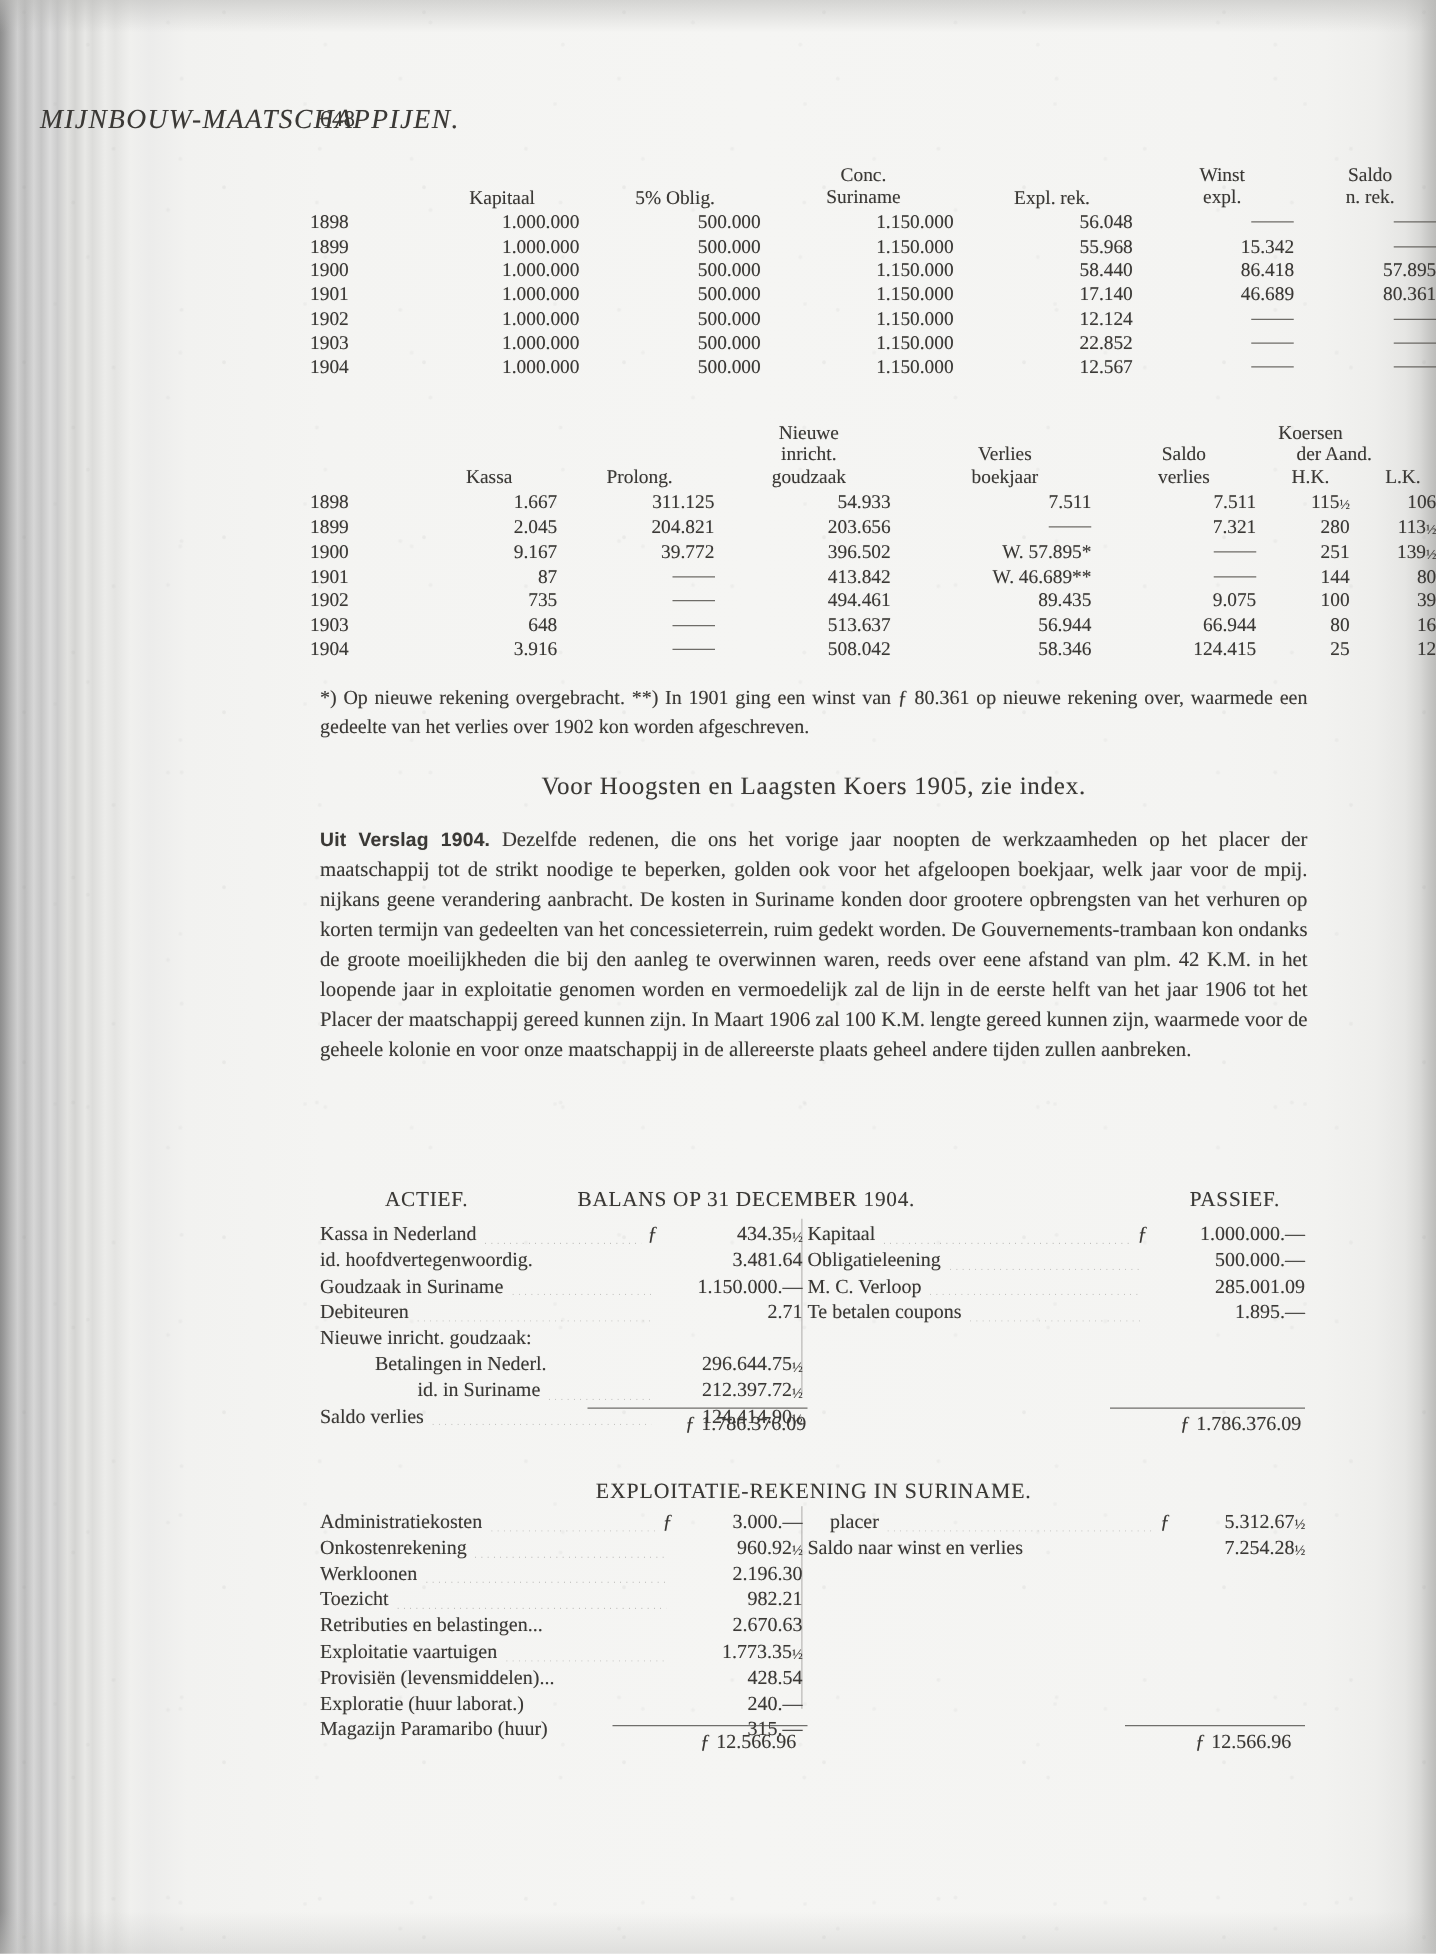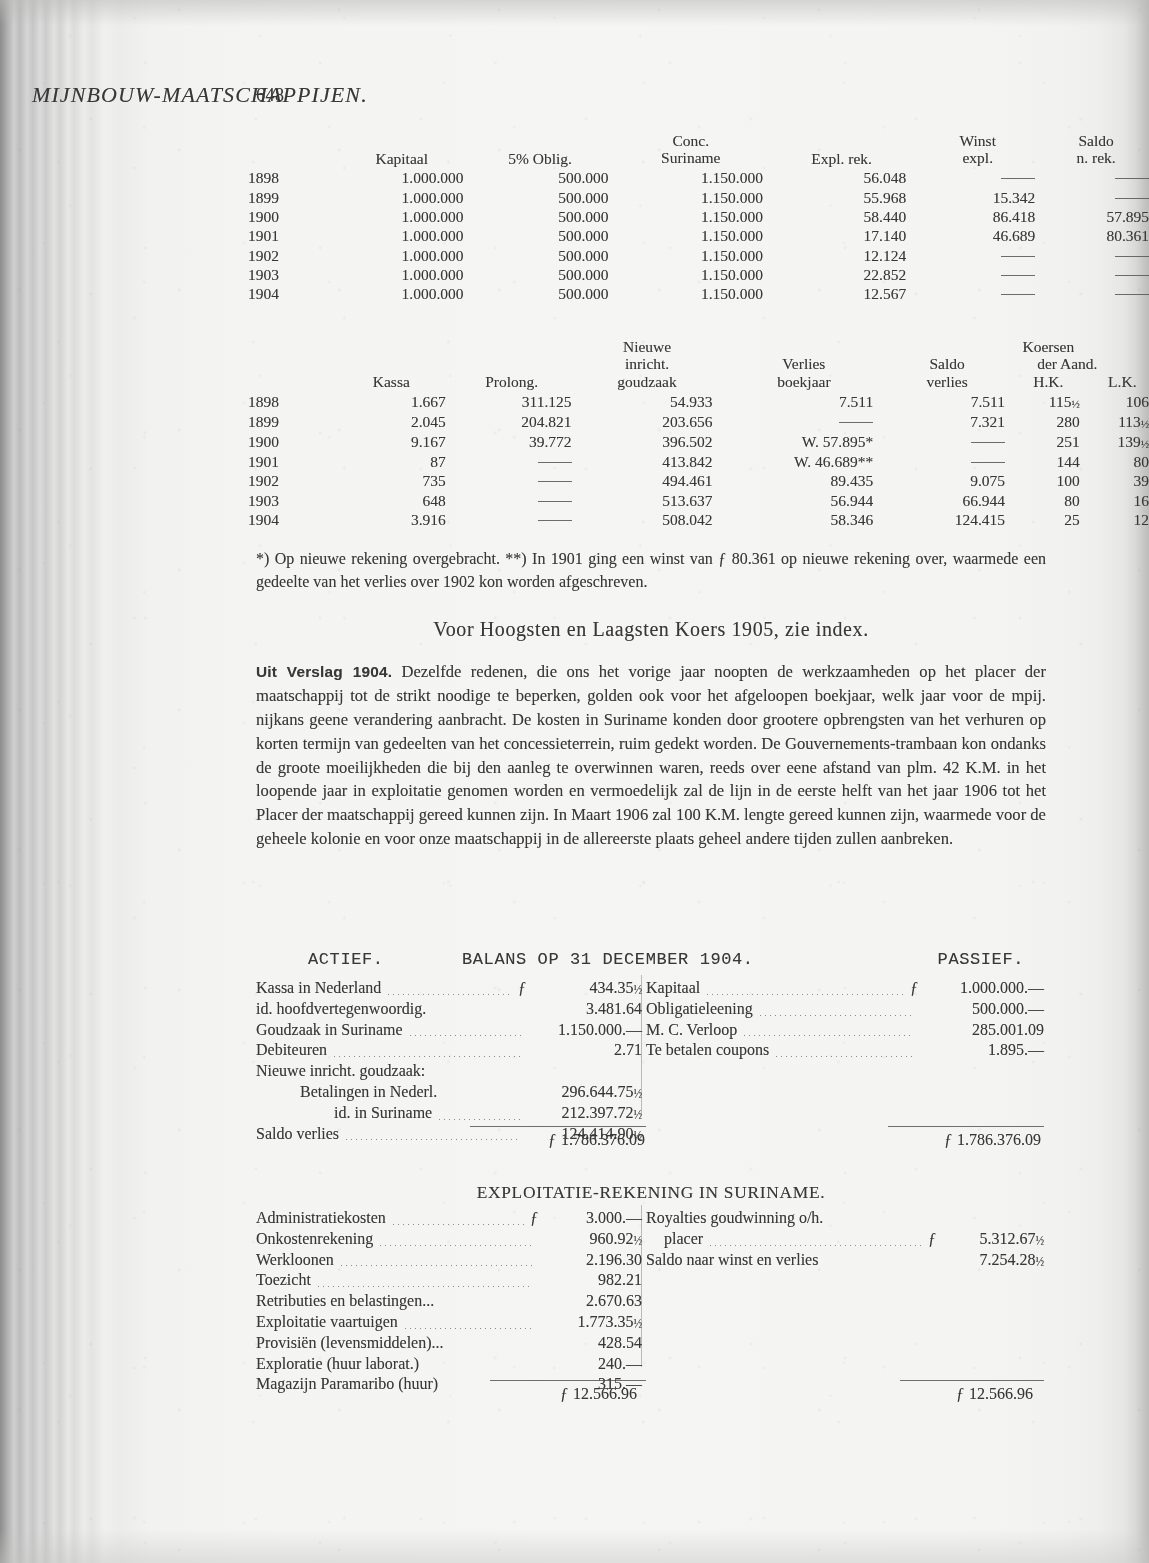--- a/index.html
+++ b/index.html
@@ -179,21 +179,20 @@
     letter-spacing: .2px;
   }
 
   
   #balans-heading {
     position: absolute;
     left: 256px; top: 950px; width: 790px;
     font-size: 17px;
     letter-spacing: .6px;
     height: 24px;
-    font-family: Liberation Mono, monospace;
   }
   #balans-heading .bh-actief { position: absolute; left: 52px; }
   #balans-heading .bh-title  { position: absolute; left: 206px; }
   #balans-heading .bh-passief{ position: absolute; right: 22px; }
 
   #expl-heading {
     position: absolute;
     left: 256px; top: 1182px; width: 790px;
     text-align: center;
     font-size: 17.4px;
@@ -646,26 +645,20 @@
       </div>
       <div class="lrow">
         <span class="lbl">Magazijn Paramaribo (huur)</span>
         <span class="leader" style="background:none"></span>
         <span class="cur"></span>
         <span class="amt">315.—</span>
       </div>
     </div>
   <div class="ledger ink" id="expl-right">
       <div class="lrow">
-        <span class="lbl">Royalties goudwinning o/h.</span>
-        <span class="leader" style="background:none"></span>
-        <span class="cur"></span>
-        <span class="amt"></span>
-      </div>
-      <div class="lrow">
         <span class="lbl sub-ind3">placer</span>
         <span class="leader"></span>
         <span class="cur">ƒ</span>
         <span class="amt">5.312.67<sub class="frac">½</sub></span>
       </div>
       <div class="lrow">
         <span class="lbl">Saldo naar winst en verlies</span>
         <span class="leader" style="background:none"></span>
         <span class="cur"></span>
         <span class="amt">7.254.28<sub class="frac">½</sub></span>

